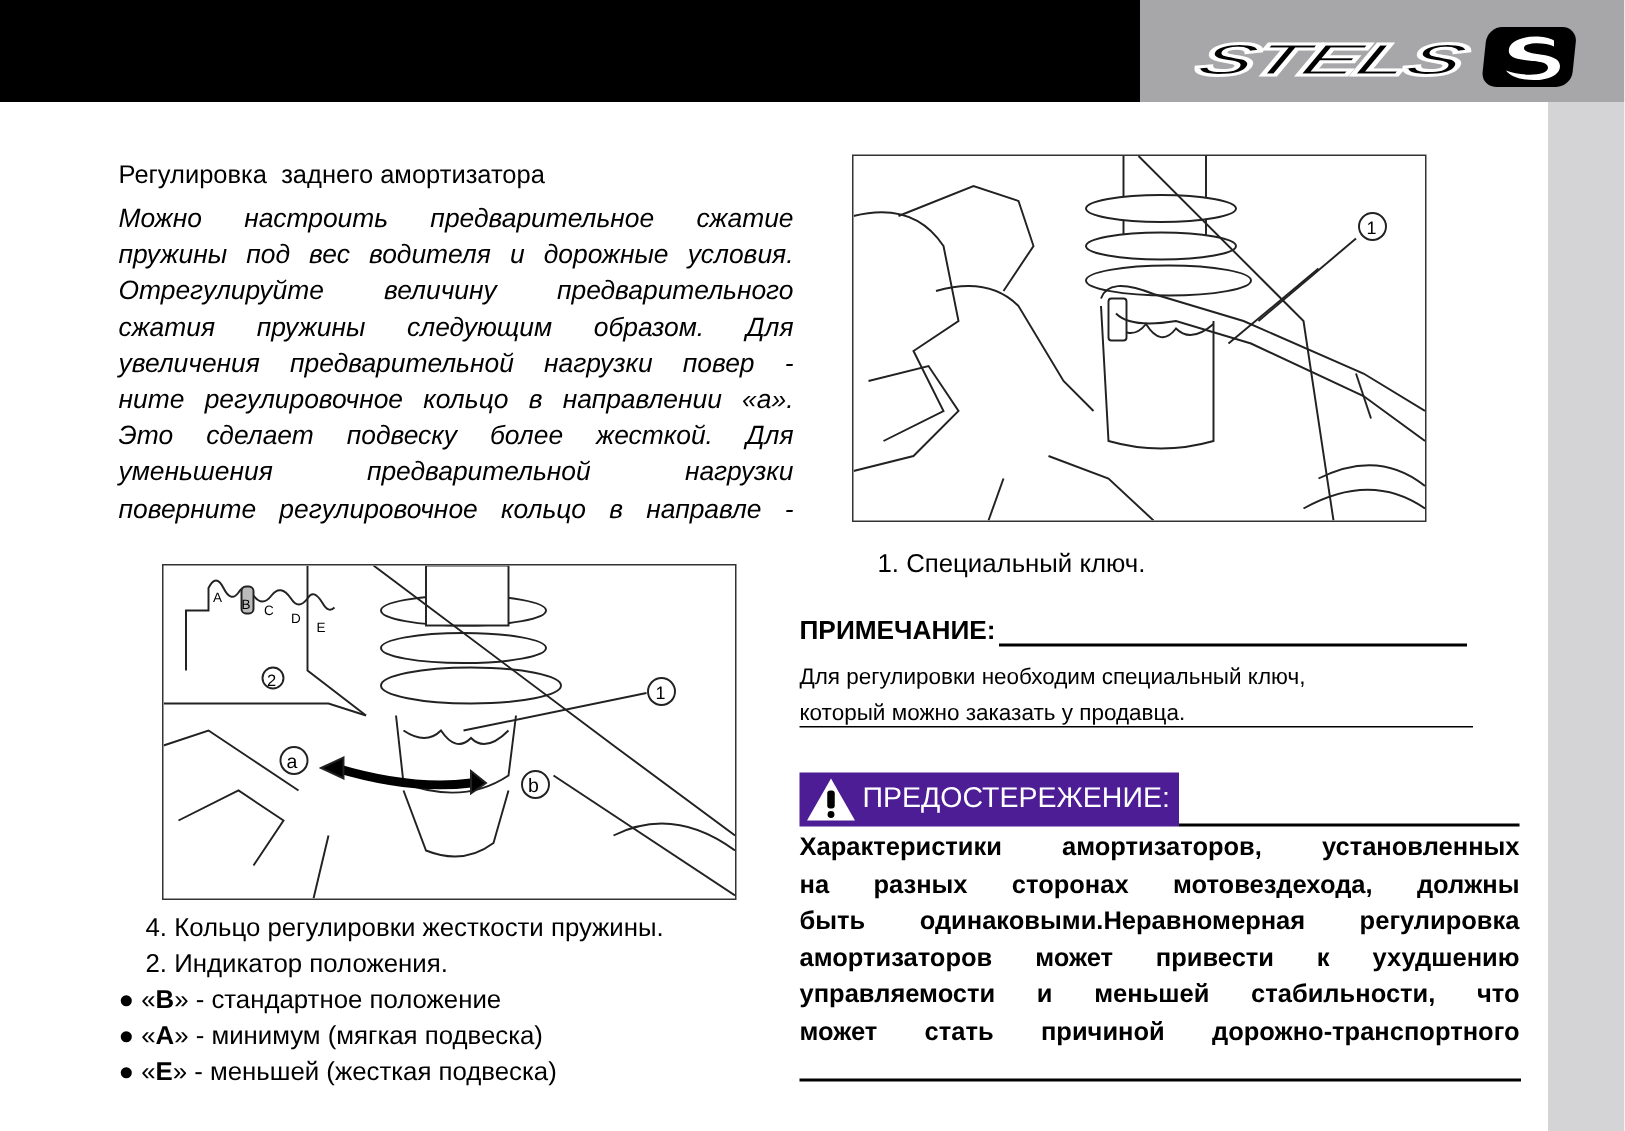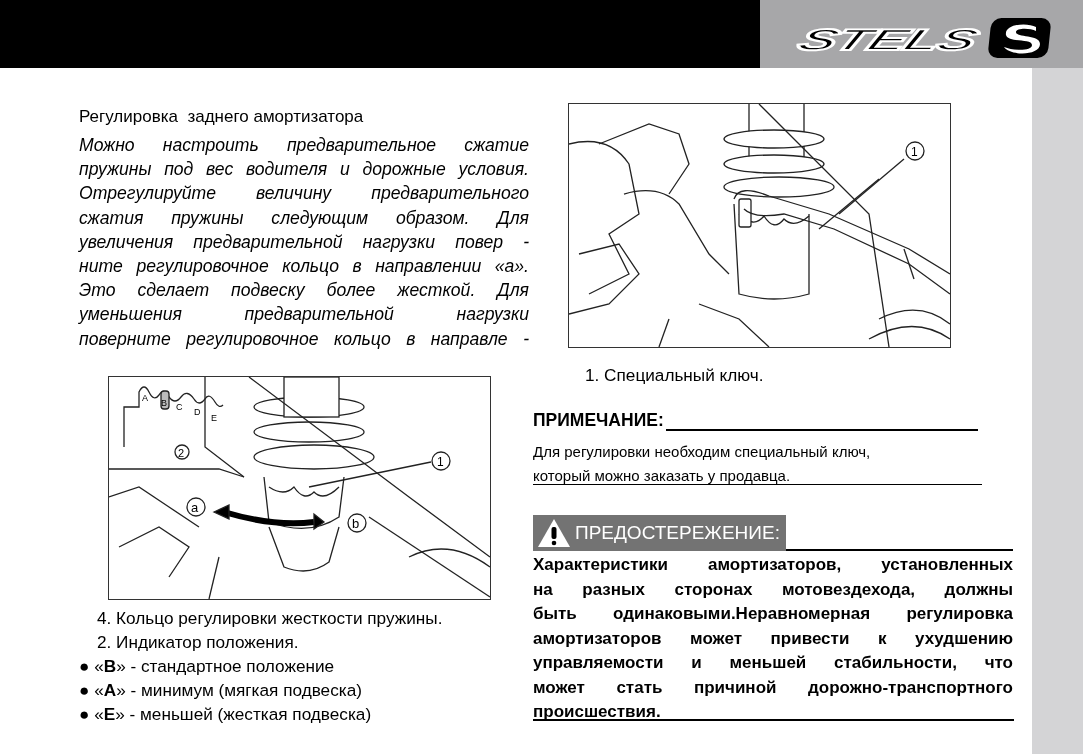--- a/index.html
+++ b/index.html
@@ -18,21 +18,21 @@
   .fig2{left:568px;top:103px;width:381px;height:243px;}
   .caps{font-size:17.2px;line-height:24px;}
   .cap-list{left:97px;top:606px;}
   .bullets{left:79px;top:654px;}
   .cap2{left:585px;top:365px;font-size:17.2px;}
   .note-h{left:533px;top:410px;font-size:17.5px;font-weight:bold;width:445px;display:flex;align-items:flex-end;}
   .note-h .rule{flex:1;border-bottom:2px solid #000;margin-left:2px;height:14px;}
   .note-t{left:533px;top:440px;width:450px;font-size:15px;line-height:24px;}
   .note-bottom{left:533px;top:484px;width:449px;height:0;border-top:1.5px solid #000;}
   .warn{left:533px;top:515px;display:flex;align-items:flex-end;width:480px;}
-  .warn-box{background:#737373;color:#fff;height:36px;display:flex;align-items:center;padding:0 6px 0 4px;font-size:19px;}
+  .warn-box{background:#4c1d95;color:#fff;height:36px;display:flex;align-items:center;padding:0 6px 0 4px;font-size:19px;}
   .warn-rule{flex:1;border-bottom:2px solid #000;}
   .warn-t{left:533px;top:553px;width:480px;font-size:17px;font-weight:bold;line-height:24.5px;}
   .warn-t .ln{display:block;text-align:justify;text-align-last:justify;white-space:nowrap;}
   .warn-t .ln.last{text-align-last:left;}
   .warn-bottom{left:533px;top:719px;width:481px;border-top:2px solid #000;}
 </style>
 </head>
 <body>
 
 <div class="hdr-black"></div>
@@ -164,15 +164,14 @@
   <div class="warn-rule"></div>
 </div>
 
 <div class="abs warn-t">
   <span class="ln">Характеристики амортизаторов, установленных</span>
   <span class="ln">на разных сторонах мотовездехода, должны</span>
   <span class="ln">быть одинаковыми.Неравномерная регулировка</span>
   <span class="ln">амортизаторов может привести к ухудшению</span>
   <span class="ln">управляемости и меньшей стабильности, что</span>
   <span class="ln">может стать причиной дорожно-транспортного</span>
-  <span class="ln last">происшествия.</span>
 </div>
 <div class="abs warn-bottom"></div>
 
 </body></html>

